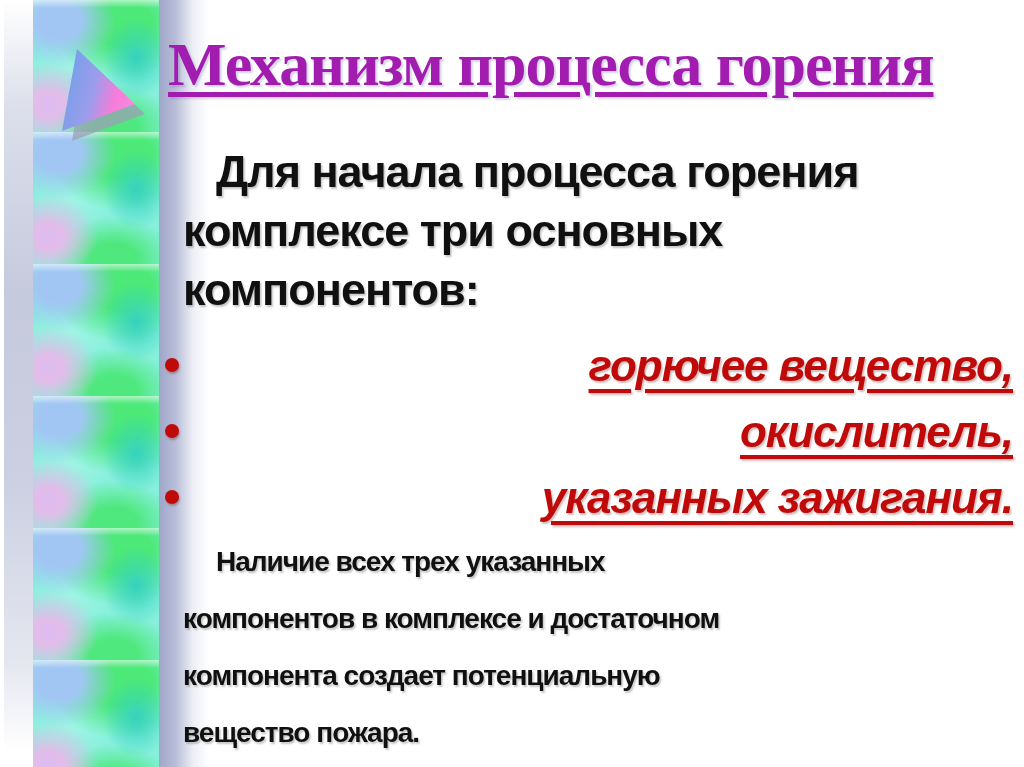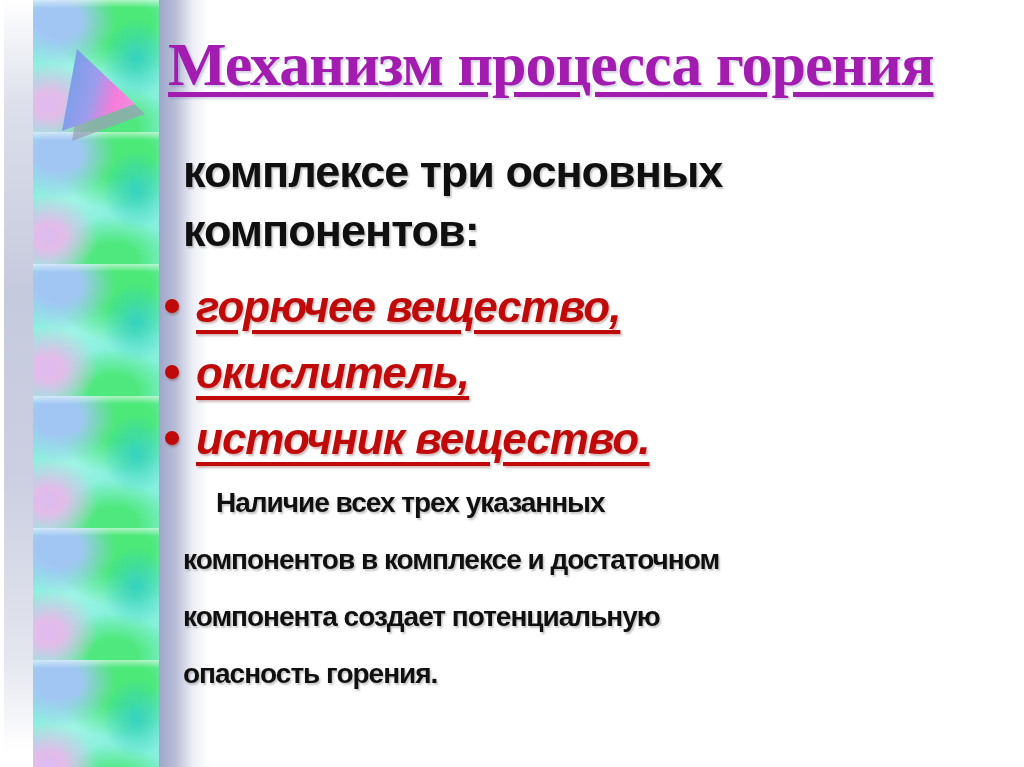--- a/index.html
+++ b/index.html
@@ -78,20 +78,21 @@
   .bullet-item{
     position:relative;padding-left:31px;
     font-size:44px;line-height:66px;letter-spacing:-1px;
     font-weight:bold;font-style:italic;
     color:#c00a0a;
     text-decoration:underline;
     text-decoration-thickness:4px;
     text-underline-offset:8px;
     text-shadow:1.5px 2px 2px rgba(120,60,60,.35);
     white-space:nowrap;
+    text-align:right;
   }
   .bullet-item .dot{
     position:absolute;left:0;top:25px;width:14px;height:14px;
     border-radius:50%;background:#c00a0a;
     box-shadow:1px 2px 2px rgba(120,60,60,.4);
   }
 </style>
 </head>
 <body>
 
@@ -112,39 +113,40 @@
     <polygon points="36,21 95,76 22,103" fill="#9aa0b4" opacity="0.75"></polygon>
     <polygon points="27,11 85,66 12,93" fill="url(#tg)"></polygon>
   </svg>
 </div>
 
 <div class="content">
 
   <h1 class="slide-title">Механизм процесса горения</h1>
 
   <div class="para para-intro">
+    <div class="line indent">Для начала процесса горения</div>
     <div class="line">комплексе три основных</div>
     <div class="line">компонентов:</div>
   </div>
 
   <ul class="bullet-list">
     <li class="bullet-item">
       <span class="dot"></span>
       <span>горючее вещество,</span>
     </li>
     <li class="bullet-item">
       <span class="dot"></span>
       <span>окислитель,</span>
     </li>
     <li class="bullet-item">
       <span class="dot"></span>
-      <span>источник вещество.</span>
+      <span>указанных зажигания.</span>
     </li>
   </ul>
 
   <div class="para para-conclusion">
     <div class="line indent">Наличие всех трех указанных</div>
     <div class="line">компонентов в комплексе и достаточном</div>
     <div class="line">компонента создает потенциальную</div>
-    <div class="line">опасность горения.</div>
+    <div class="line">вещество пожара.</div>
   </div>
 
 </div>
 
 </body></html>

